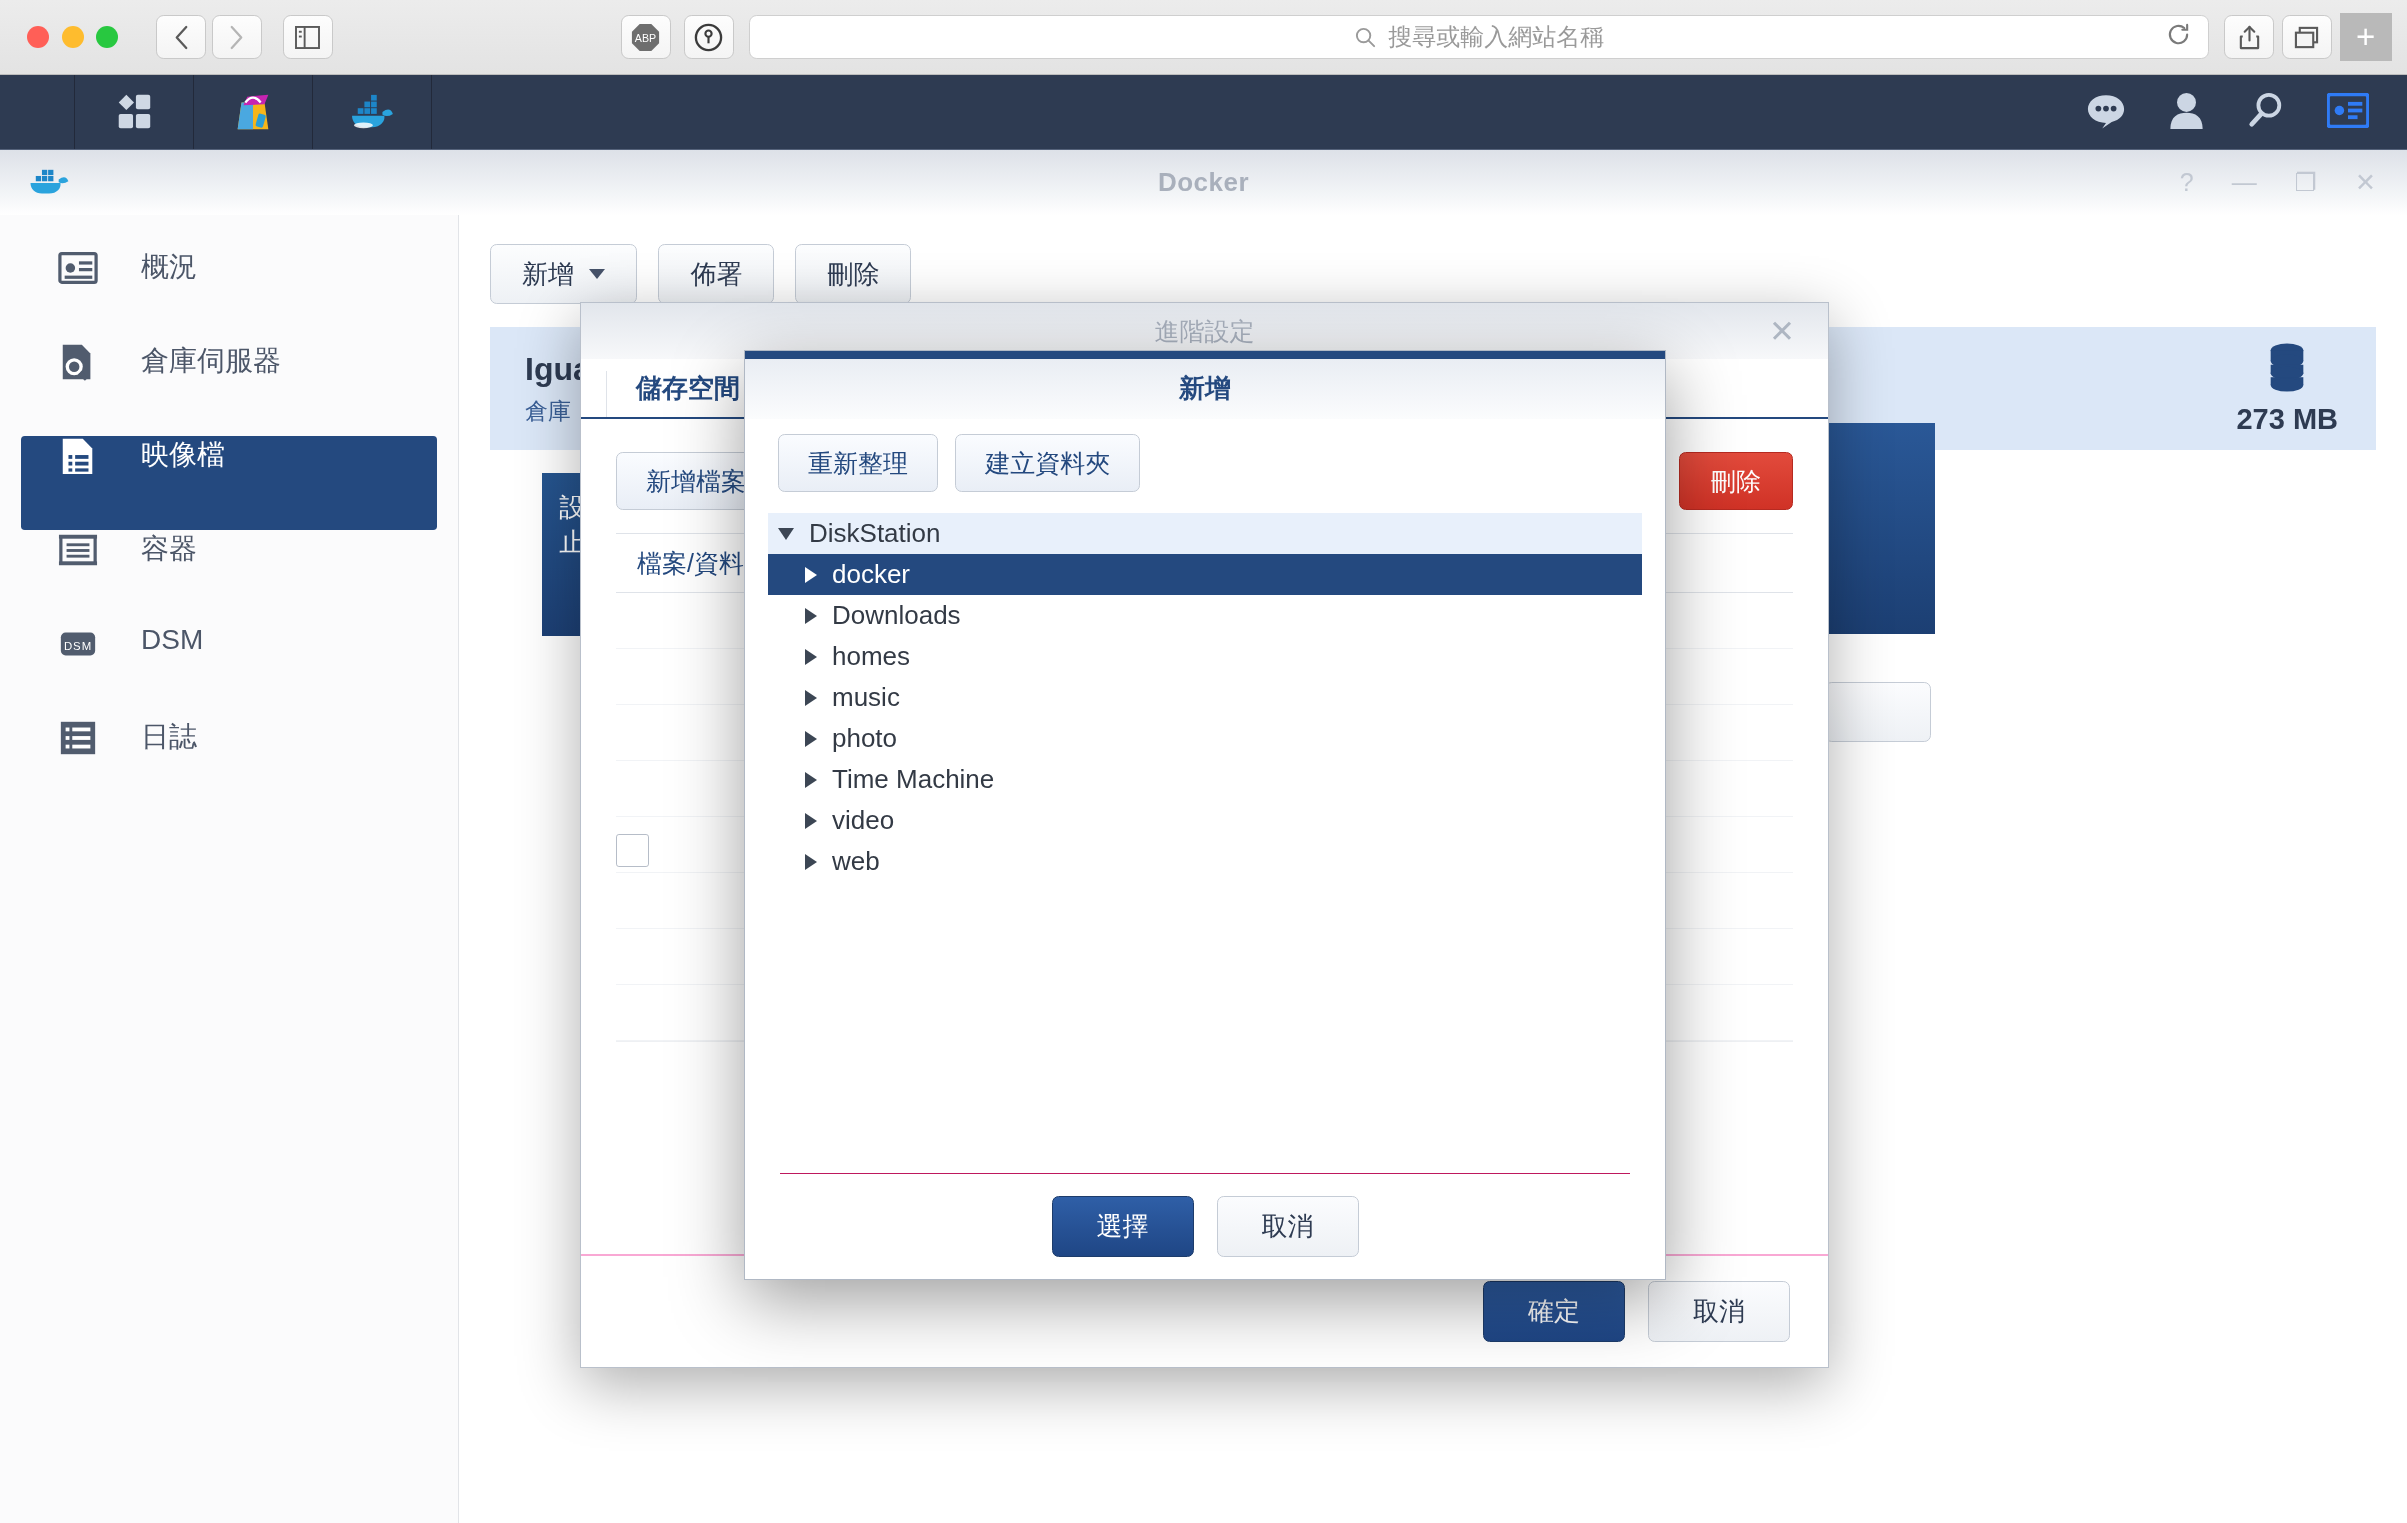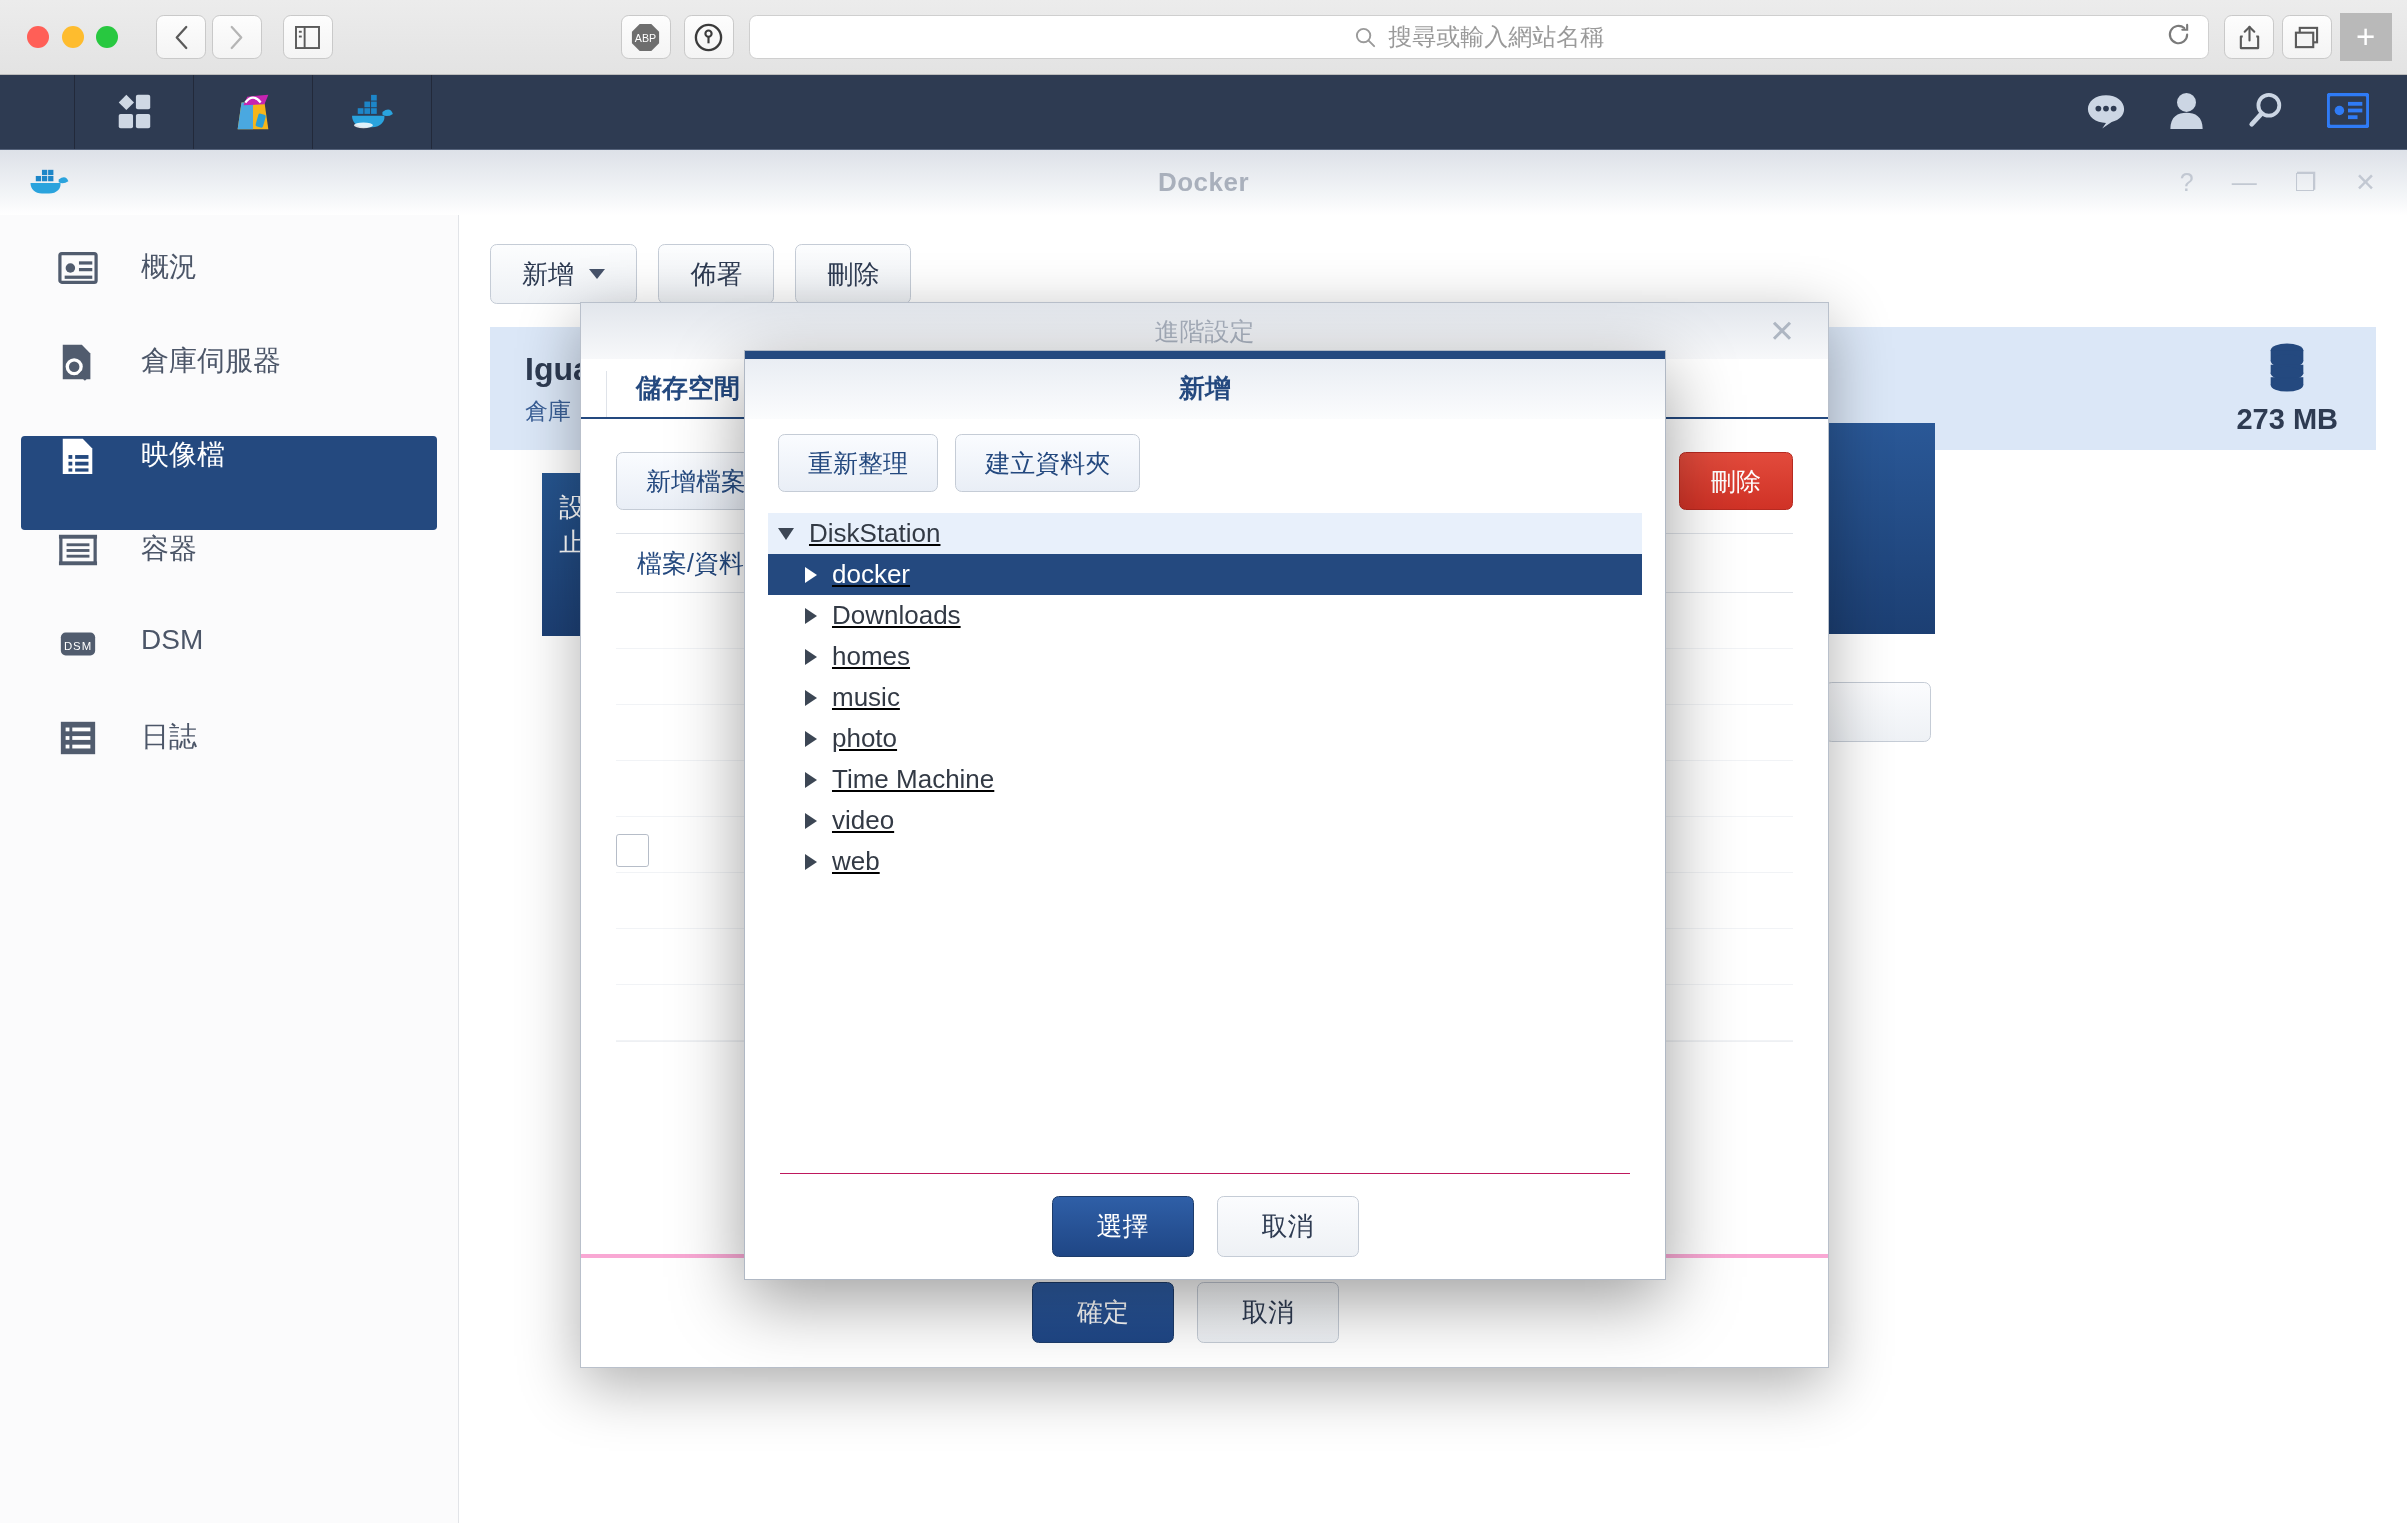--- a/index.html
+++ b/index.html
@@ -170,22 +170,22 @@
   .tbl-col1 { width: 711px; padding-left: 21px; }
   .tbl-col2 { flex: 1; border-left: 1px solid #dfe3e9; height: 100%; display:flex; align-items:center; padding-left: 21px;}
   .tbl-rows { border-bottom: 1px solid #eef0f3; }
   .tbl-row { height: 56px; border-bottom: 1px solid #f1f3f6; }
   .chk-box {
     position: absolute; left: 35px; bottom: 175px; width: 33px; height: 33px;
     border: 1.9px solid #b6bdc8; border-radius: 2.9px; background: #fff;
   }
   .dlg-outer-footer {
     position: absolute; left: 0; right: 0; bottom: 0; height: 113px;
-    border-top: 4px solid #f9a8d4;
-    display: flex; align-items: center; justify-content: center; gap: 23px; padding-right: 38px;
+    border-top: 2px solid #f9a8d4;
+    display: flex; align-items: center; justify-content: flex-end; gap: 23px; padding-right: 38px;
   }
   .btn-primary {
     height: 61px; padding: 0 44px; border-radius: 6.7px; border: 1px solid #1d3c6b;
     background: linear-gradient(180deg,#2f5fa7,#1f4685); color: #fff; font-size: 26px;
     display: flex; align-items: center; justify-content: center;
   }
   .btn-plain {
     height: 61px; padding: 0 44px; border-radius: 6.7px; border: 1px solid #c5ccd6;
     background: linear-gradient(180deg,#fbfcfe,#eef1f5); color: #2e3b52; font-size: 26px;
     display: flex; align-items: center; justify-content: center;
@@ -214,21 +214,21 @@
     box-shadow: 0 21px 67px rgba(0,0,0,.38);
   }
   .dlg-inner-topline { height: 7.7px; background: #24497f; }
   .dlg-inner-title {
     height: 60px; background: linear-gradient(180deg,#e9edf3,#fbfcfd);
     display: flex; align-items: center; justify-content: center;
     font-size: 26px; font-weight: bold; color: #24497f;
   }
   .dlg-inner-tools { display: flex; gap: 17.3px; padding: 15.4px 0 0 33px; }
   .tree {
-    margin: 21px 23px 0 23px; height: 672px; overflow: hidden; text-decoration: underline;
+    margin: 21px 23px 0 23px; height: 672px; overflow: hidden;
   }
   .tree-row {
     height: 41px; display: flex; align-items: center; font-size: 26px;
     color: #333a45; padding-left: 9.6px;
   }
   .tree-root { background: #e8f0fb; }
   .tree-sel { background: #24497f; color: #ffffff; }
   .tree-indent { width: 27px; flex: none; }
   .tw-right {
     width: 0; height: 0; border-top: 8.6px solid transparent;

